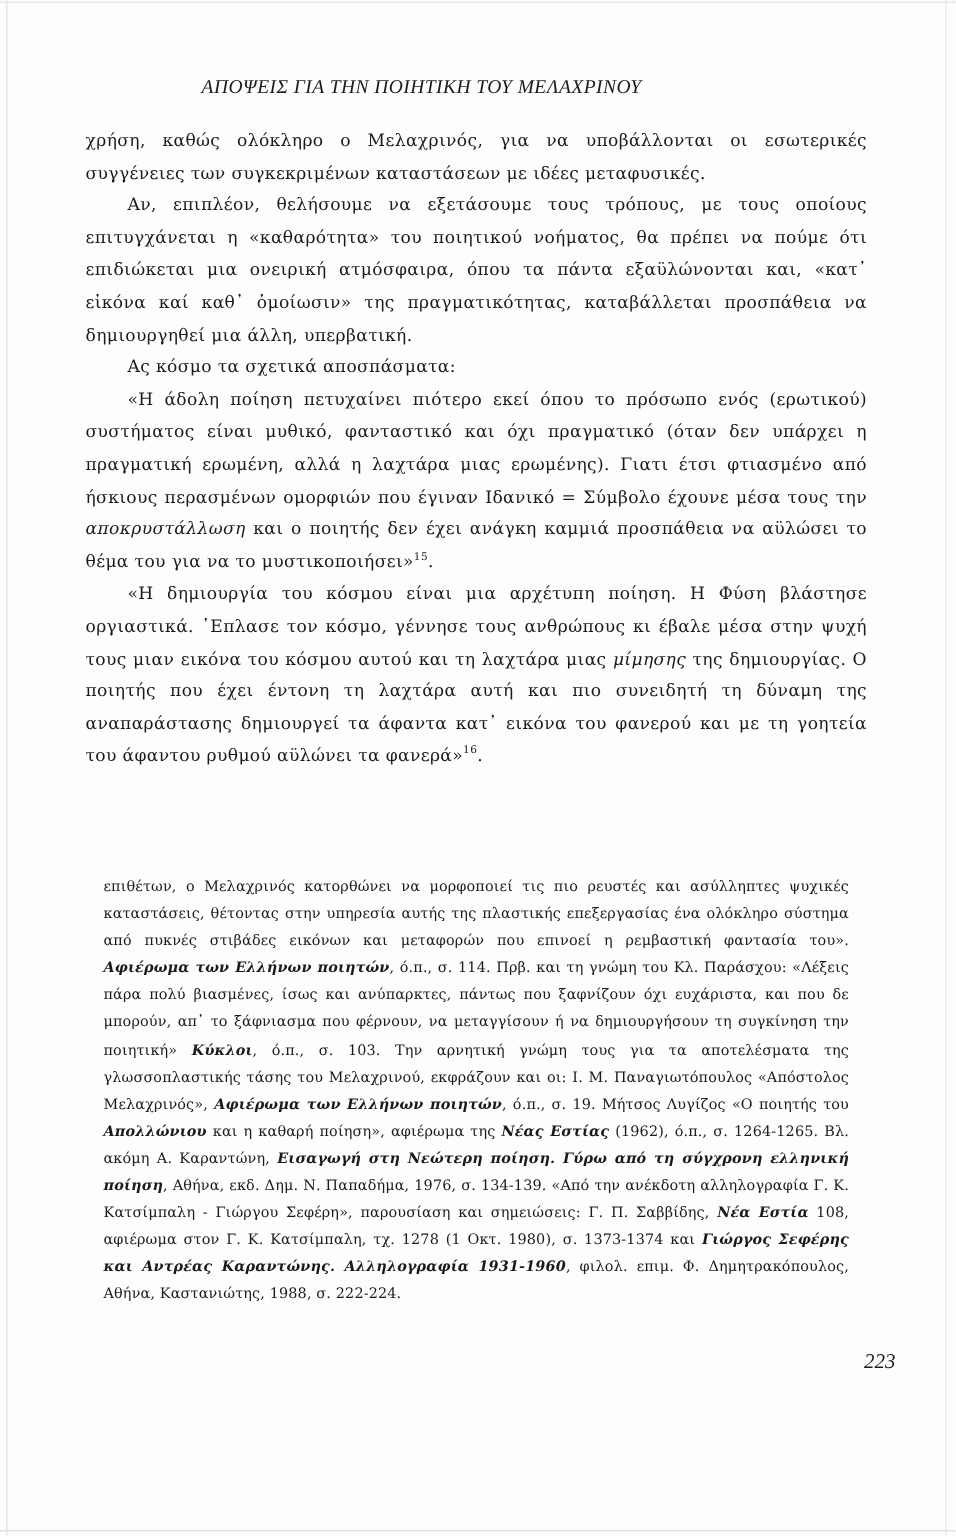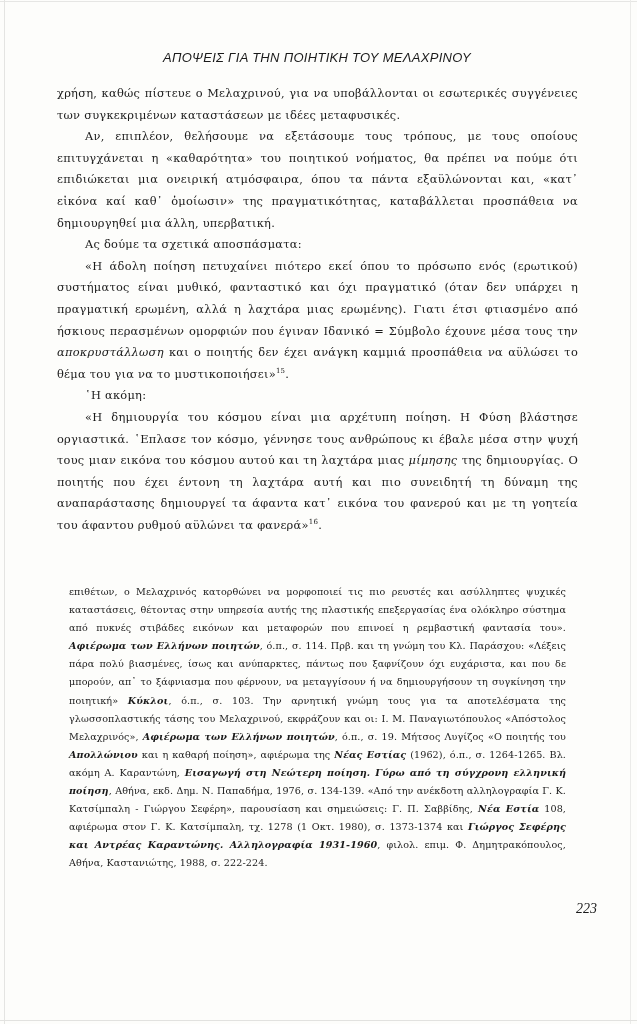--- a/index.html
+++ b/index.html
@@ -12,25 +12,24 @@
     color: #1a1a1a;
   }
   .page-edge-left { position: absolute; left: 4px; top: 0; bottom: 0; width: 1px; background: #e4e4e2; }
   .page-edge-right { position: absolute; right: 6px; top: 0; bottom: 0; width: 1px; background: #ebebe9; }
   .page-edge-top { position: absolute; left: 0; right: 0; top: 1px; height: 1px; background: #e6e6e4; }
   .page-edge-bottom { position: absolute; left: 0; right: 0; bottom: 3px; height: 1px; background: #e2e2e0; }
 
   .running-head {
     position: absolute; top: 50px; left: 0; width: 562px;
     text-align: center;
-    font-family: Liberation Sans, sans-serif;
+    font-family: Liberation Serif, serif;
     font-style: italic;
     font-size: 13px;
     letter-spacing: 0.3px;
-    padding-left: 36px;
   }
 
   .body-text {
     position: absolute; left: 57px; top: 83px; width: 521px;
     font-family: "DejaVu Serif", serif;
     font-size: 11.4px;
     line-height: 21.6px;
     text-align: justify;
     letter-spacing: 0.25px;
   }
@@ -62,25 +61,24 @@
 <body>
 
 <div class="page-edge-top"></div>
 <div class="page-edge-left"></div>
 <div class="page-edge-right"></div>
 <div class="page-edge-bottom"></div>
 
 <div class="running-head">ΑΠΟΨΕΙΣ ΓΙΑ ΤΗΝ ΠΟΙΗΤΙΚΗ ΤΟΥ ΜΕΛΑΧΡΙΝΟΥ</div>
 
 <div class="body-text">
-  <p>χρήση, καθώς πίστευε ο Μελαχρινού, για να υποβάλλονται οι εσωτερικές συγγένειες των συγκεκριμένων καταστάσεων με ιδέες μεταφυσικές.</p>
+  <p>χρήση, καθώς ολόκληρο ο Μελαχρινός, για να υποβάλλονται οι εσωτερικές συγγένειες των συγκεκριμένων καταστάσεων με ιδέες μεταφυσικές.</p>
   <p class="indent">Αν, επιπλέον, θελήσουμε να εξετάσουμε τους τρόπους, με τους οποίους επιτυγχάνεται η «καθαρότητα» του ποιητικού νοήματος, θα πρέπει να πούμε ότι επιδιώκεται μια ονειρική ατμόσφαιρα, όπου τα πάντα εξαϋλώνονται και, «κατ᾿ εἰκόνα καί καθ᾿ ὁμοίωσιν» της πραγματικότητας, καταβάλλεται προσπάθεια να δημιουργηθεί μια άλλη, υπερβατική.</p>
-  <p class="indent">Ας δούμε τα σχετικά αποσπάσματα:</p>
+  <p class="indent">Ας κόσμο τα σχετικά αποσπάσματα:</p>
   <p class="indent"><span>«Η άδολη ποίηση πετυχαίνει πιότερο εκεί όπου το πρόσωπο ενός (ερωτικού) συστήματος είναι μυθικό, φανταστικό και όχι πραγματικό (όταν δεν υπάρχει η πραγματική ερωμένη, αλλά η λαχτάρα μιας ερωμένης). Γιατι έτσι φτιασμένο από ήσκιους περασμένων ομορφιών που έγιναν Ιδανικό = Σύμβολο έχουνε μέσα τους την </span><i>αποκρυστάλλωση</i><span> και ο ποιητής δεν έχει ανάγκη καμμιά προσπάθεια να αϋλώσει το θέμα του για να το μυστικοποιήσει»</span><sup>15</sup>.</p>
-  <p class="indent">῾Η ακόμη:</p>
   <p class="indent"><span>«Η δημιουργία του κόσμου είναι μια αρχέτυπη ποίηση. Η Φύση βλάστησε οργιαστικά. ῾Επλασε τον κόσμο, γέννησε τους ανθρώπους κι έβαλε μέσα στην ψυχή τους μιαν εικόνα του κόσμου αυτού και τη λαχτάρα μιας </span><i>μίμησης</i><span> της δημιουργίας. Ο ποιητής που έχει έντονη τη λαχτάρα αυτή και πιο συνειδητή τη δύναμη της αναπαράστασης δημιουργεί τα άφαντα κατ᾿ εικόνα του φανερού και με τη γοητεία του άφαντου ρυθμού αϋλώνει τα φανερά»</span><sup>16</sup>.</p>
 </div>
 
 <div class="footnotes">
   <p id="fn-cont"><span>επιθέτων, ο Μελαχρινός κατορθώνει να μορφοποιεί τις πιο ρευστές και ασύλληπτες ψυχικές καταστάσεις, θέτοντας στην υπηρεσία αυτής της πλαστικής επεξεργασίας ένα ολόκληρο σύστημα από πυκνές στιβάδες εικόνων και μεταφορών που επινοεί η ρεμβαστική φαντασία του». </span><b class="it">Αφιέρωμα των Ελλήνων ποιητών</b><span>, ό.π., σ. 114. Πρβ. και τη γνώμη του Κλ. Παράσχου: «Λέξεις πάρα πολύ βιασμένες, ίσως και ανύπαρκτες, πάντως που ξαφνίζουν όχι ευχάριστα, και που δε μπορούν, απ᾿ το ξάφνιασμα που φέρνουν, να μεταγγίσουν ή να δημιουργήσουν τη συγκίνηση την ποιητική» </span><b class="it">Κύκλοι</b><span>, ό.π., σ. 103. Την αρνητική γνώμη τους για τα αποτελέσματα της γλωσσοπλαστικής τάσης του Μελαχρινού, εκφράζουν και οι: Ι. Μ. Παναγιωτόπουλος «Απόστολος Μελαχρινός», </span><b class="it">Αφιέρωμα των Ελλήνων ποιητών</b><span>, ό.π., σ. 19. Μήτσος Λυγίζος «Ο ποιητής του </span><b class="it">Απολλώνιου</b><span> και η καθαρή ποίηση», αφιέρωμα της </span><b class="it">Νέας Εστίας</b><span> (1962), ό.π., σ. 1264-1265. Βλ. ακόμη Α. Καραντώνη, </span><b class="it">Εισαγωγή στη Νεώτερη ποίηση. Γύρω από τη σύγχρονη ελληνική ποίηση</b><span>, Αθήνα, εκδ. Δημ. Ν. Παπαδήμα, 1976, σ. 134-139. «Από την ανέκδοτη αλληλογραφία Γ. Κ. Κατσίμπαλη - Γιώργου Σεφέρη», παρουσίαση και σημειώσεις: Γ. Π. Σαββίδης, </span><b class="it">Νέα Εστία</b><span> 108, αφιέρωμα στον Γ. Κ. Κατσίμπαλη, τχ. 1278 (1 Οκτ. 1980), σ. 1373-1374 και </span><b class="it">Γιώργος Σεφέρης και Αντρέας Καραντώνης. Αλληλογραφία 1931-1960</b><span>, φιλολ. επιμ. Φ. Δημητρακόπουλος, Αθήνα, Καστανιώτης, 1988, σ. 222-224.</span></p>
 </div>
 
 <div class="page-number">223</div>
 
 </body></html>

